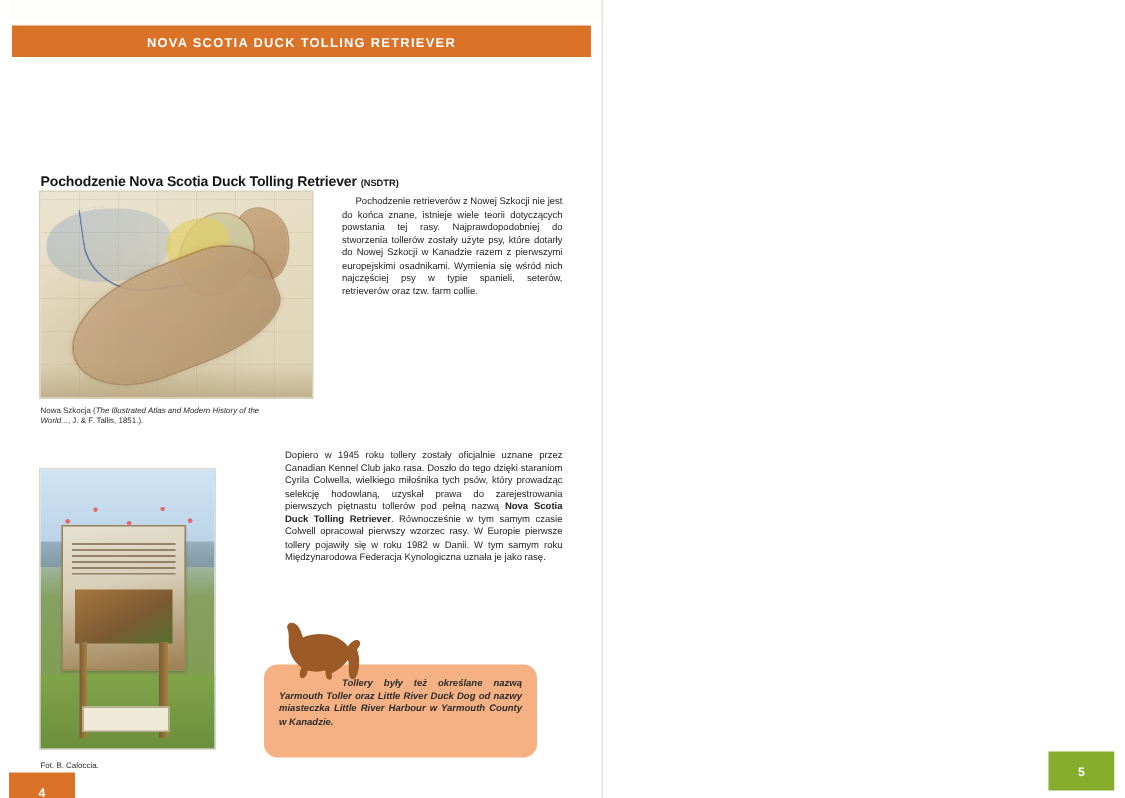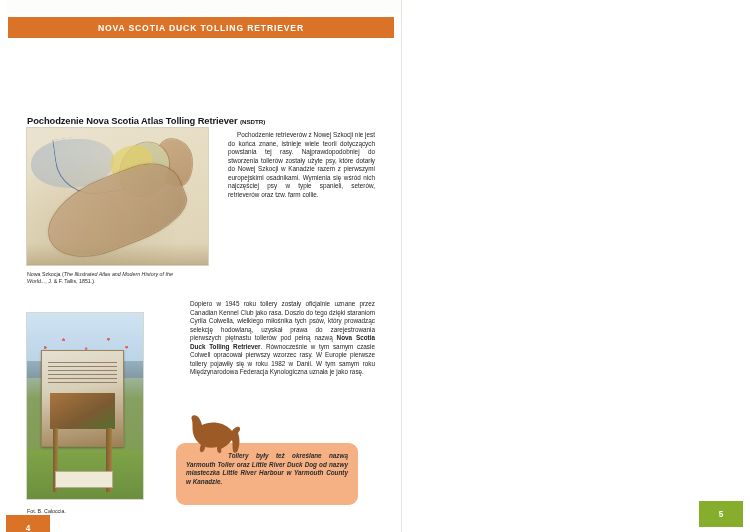--- a/index.html
+++ b/index.html
@@ -321,21 +321,21 @@
 <div class="spread">
 
   <div class="page page-left">
 
     <div class="runhead runhead-left">
       <span>NOVA SCOTIA DUCK TOLLING RETRIEVER</span>
     </div>
 
 
     <div class="sec-head head-origin">
-      <span>Pochodzenie Nova Scotia Atlas Tolling Retriever</span>
+      <span>Pochodzenie Nova Scotia Duck Tolling Retriever</span>
       <span class="abbr">(NSDTR)</span>
     </div>
 
     <div class="fig map">
       <div class="map-grid"></div>
       <div class="map-water-a"></div>
       <div class="map-river"></div>
       <div class="map-island"></div>
       <div class="map-peninsula"></div>
       <div class="map-yellow"></div>

